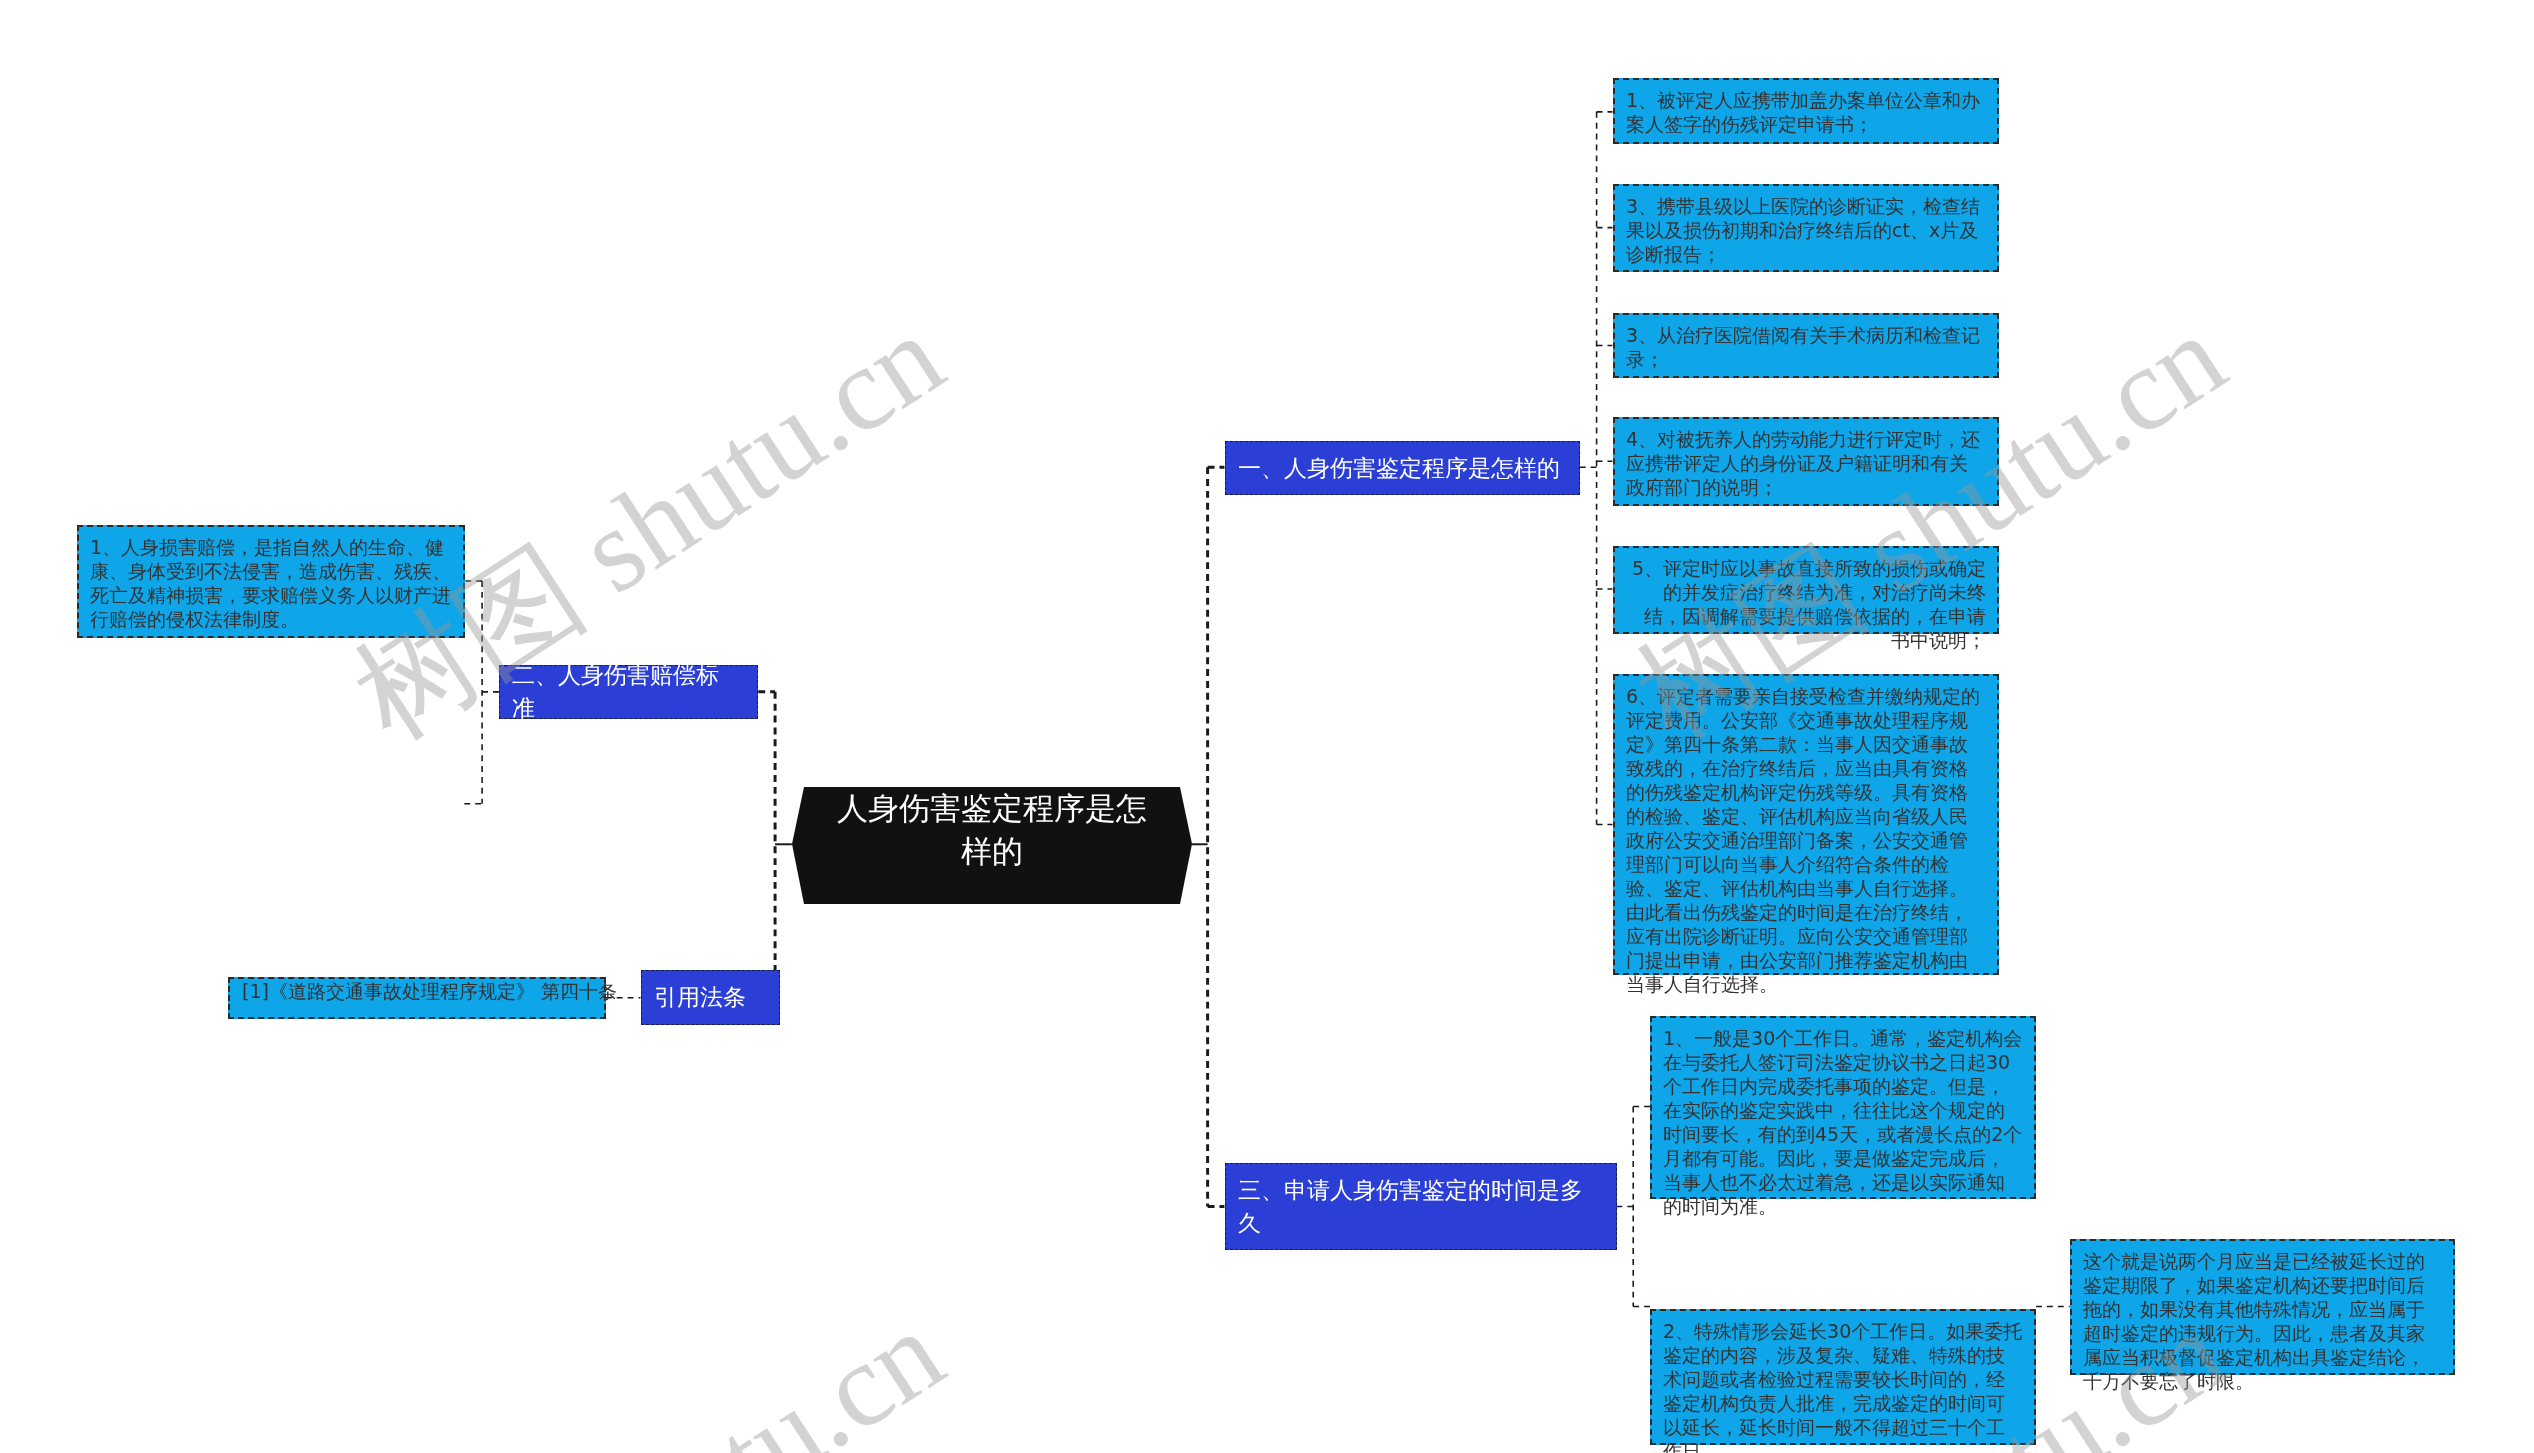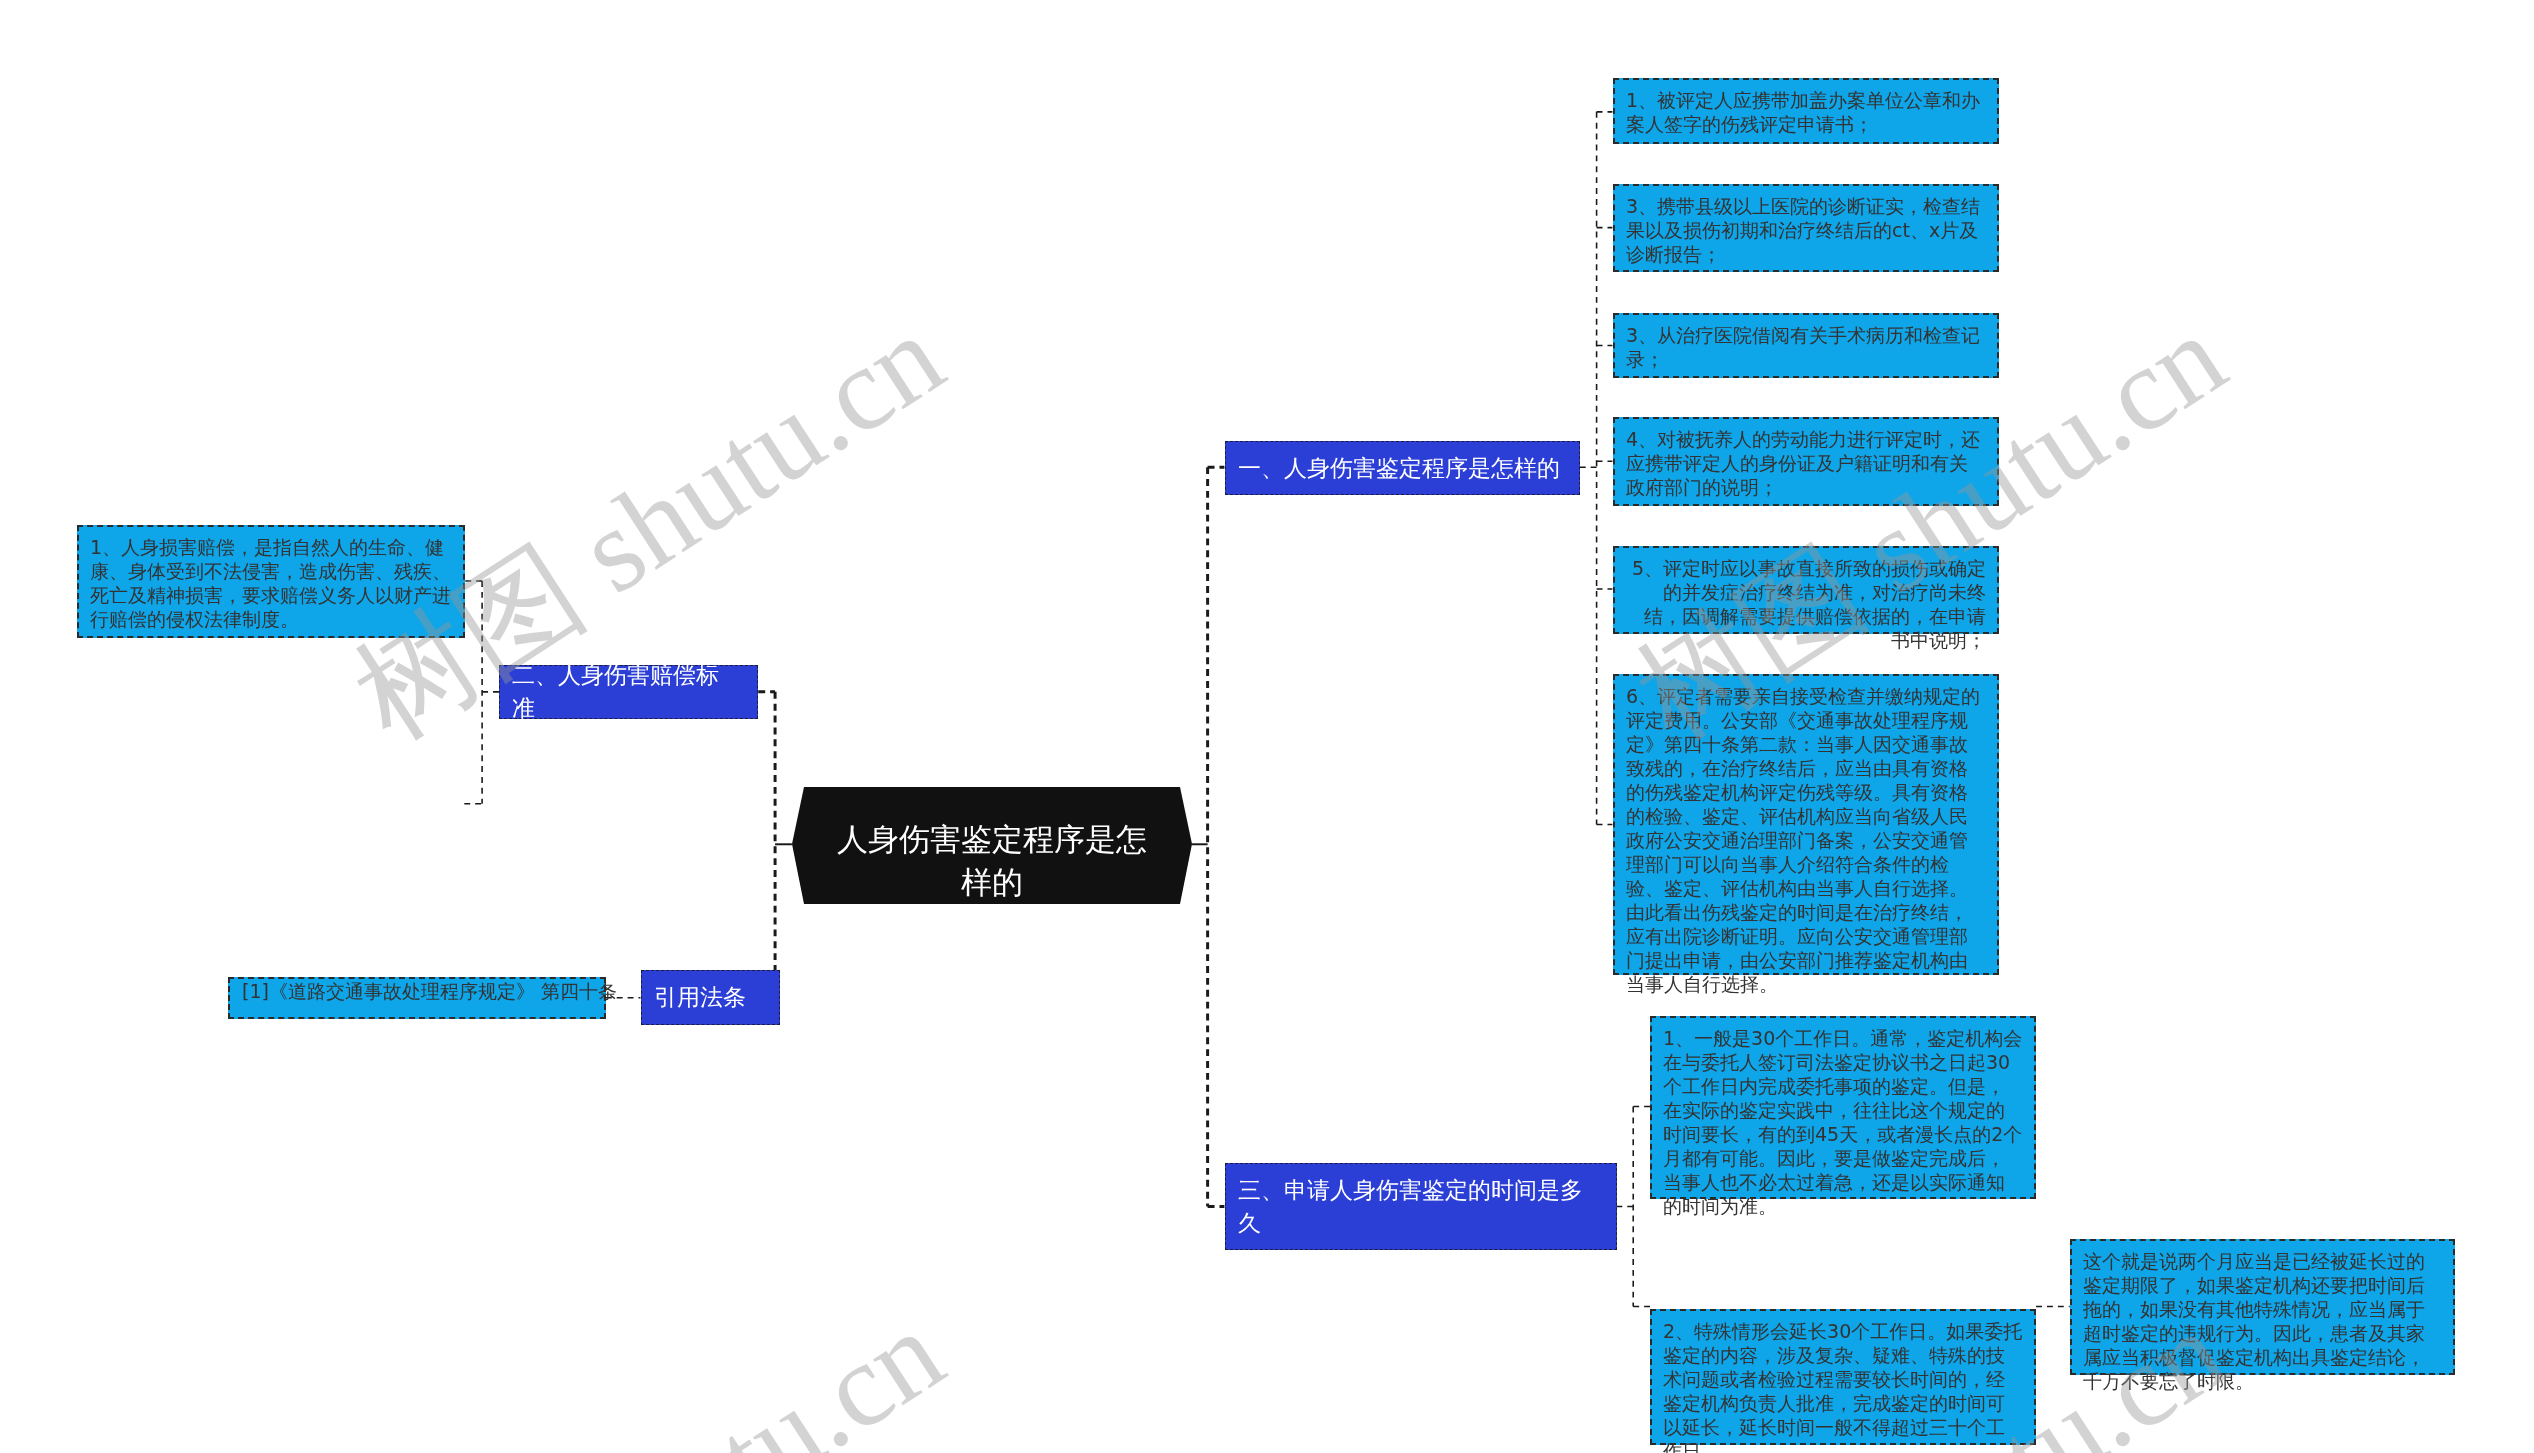--- a/index.html
+++ b/index.html
@@ -16,21 +16,21 @@
     background:var(--bg);
     font-family:"DejaVu Sans","Liberation Sans",sans-serif;
   }
   .canvas{position:absolute;left:0;top:0;width:2534px;height:1453px;}
   svg.connectors{position:absolute;left:0;top:0;width:2534px;height:1453px;z-index:1;}
   .node{position:absolute;box-sizing:border-box;z-index:2;}
   .root{
     left:792px;top:787px;width:400px;height:117px;
     background:var(--root-fill);color:#fff;
     clip-path:polygon(0 57px,12px 0,388px 0,400px 57px,388px 117px,12px 117px);
-    display:flex;align-items:flex-end;justify-content:center;text-align:center;
+    display:flex;align-items:flex-start;justify-content:center;text-align:center;
     font-size:31px;line-height:43px;padding:0 30px;
   }
   .branch{
     background:var(--branch-fill);color:#fff;
     border:1.5px dashed #1b1b3a;
     display:flex;align-items:center;
     font-size:23px;line-height:33px;padding:0 18px 0 12px;
   }
   .leaf{
     background:#0ea5e9;color:var(--text);

